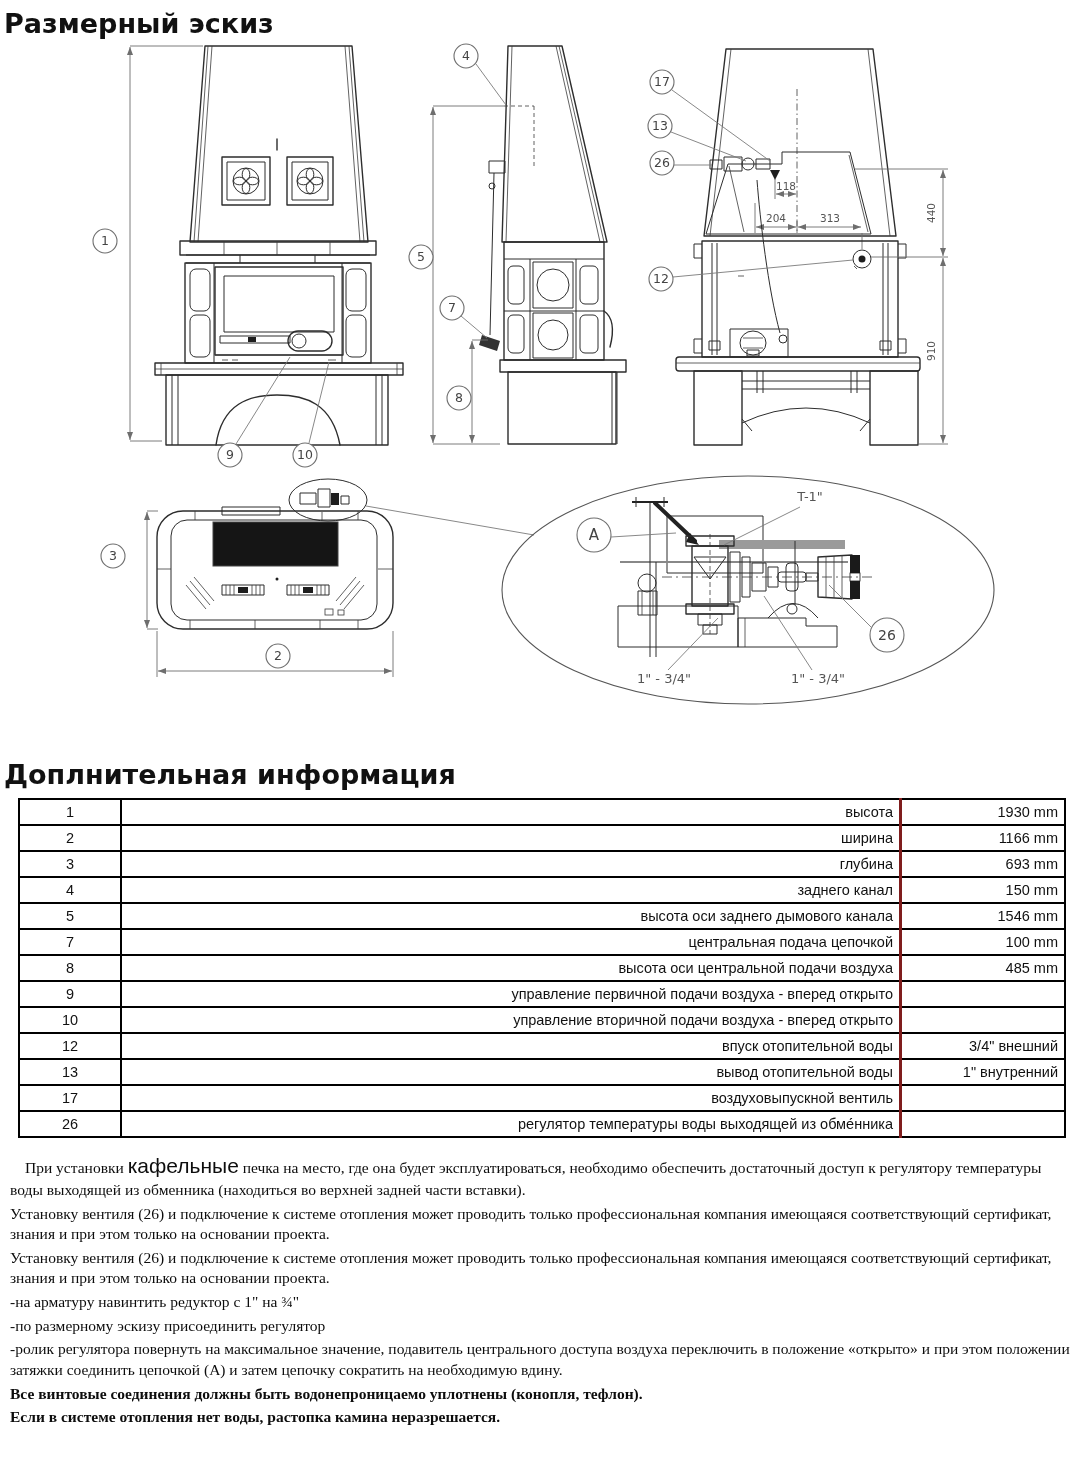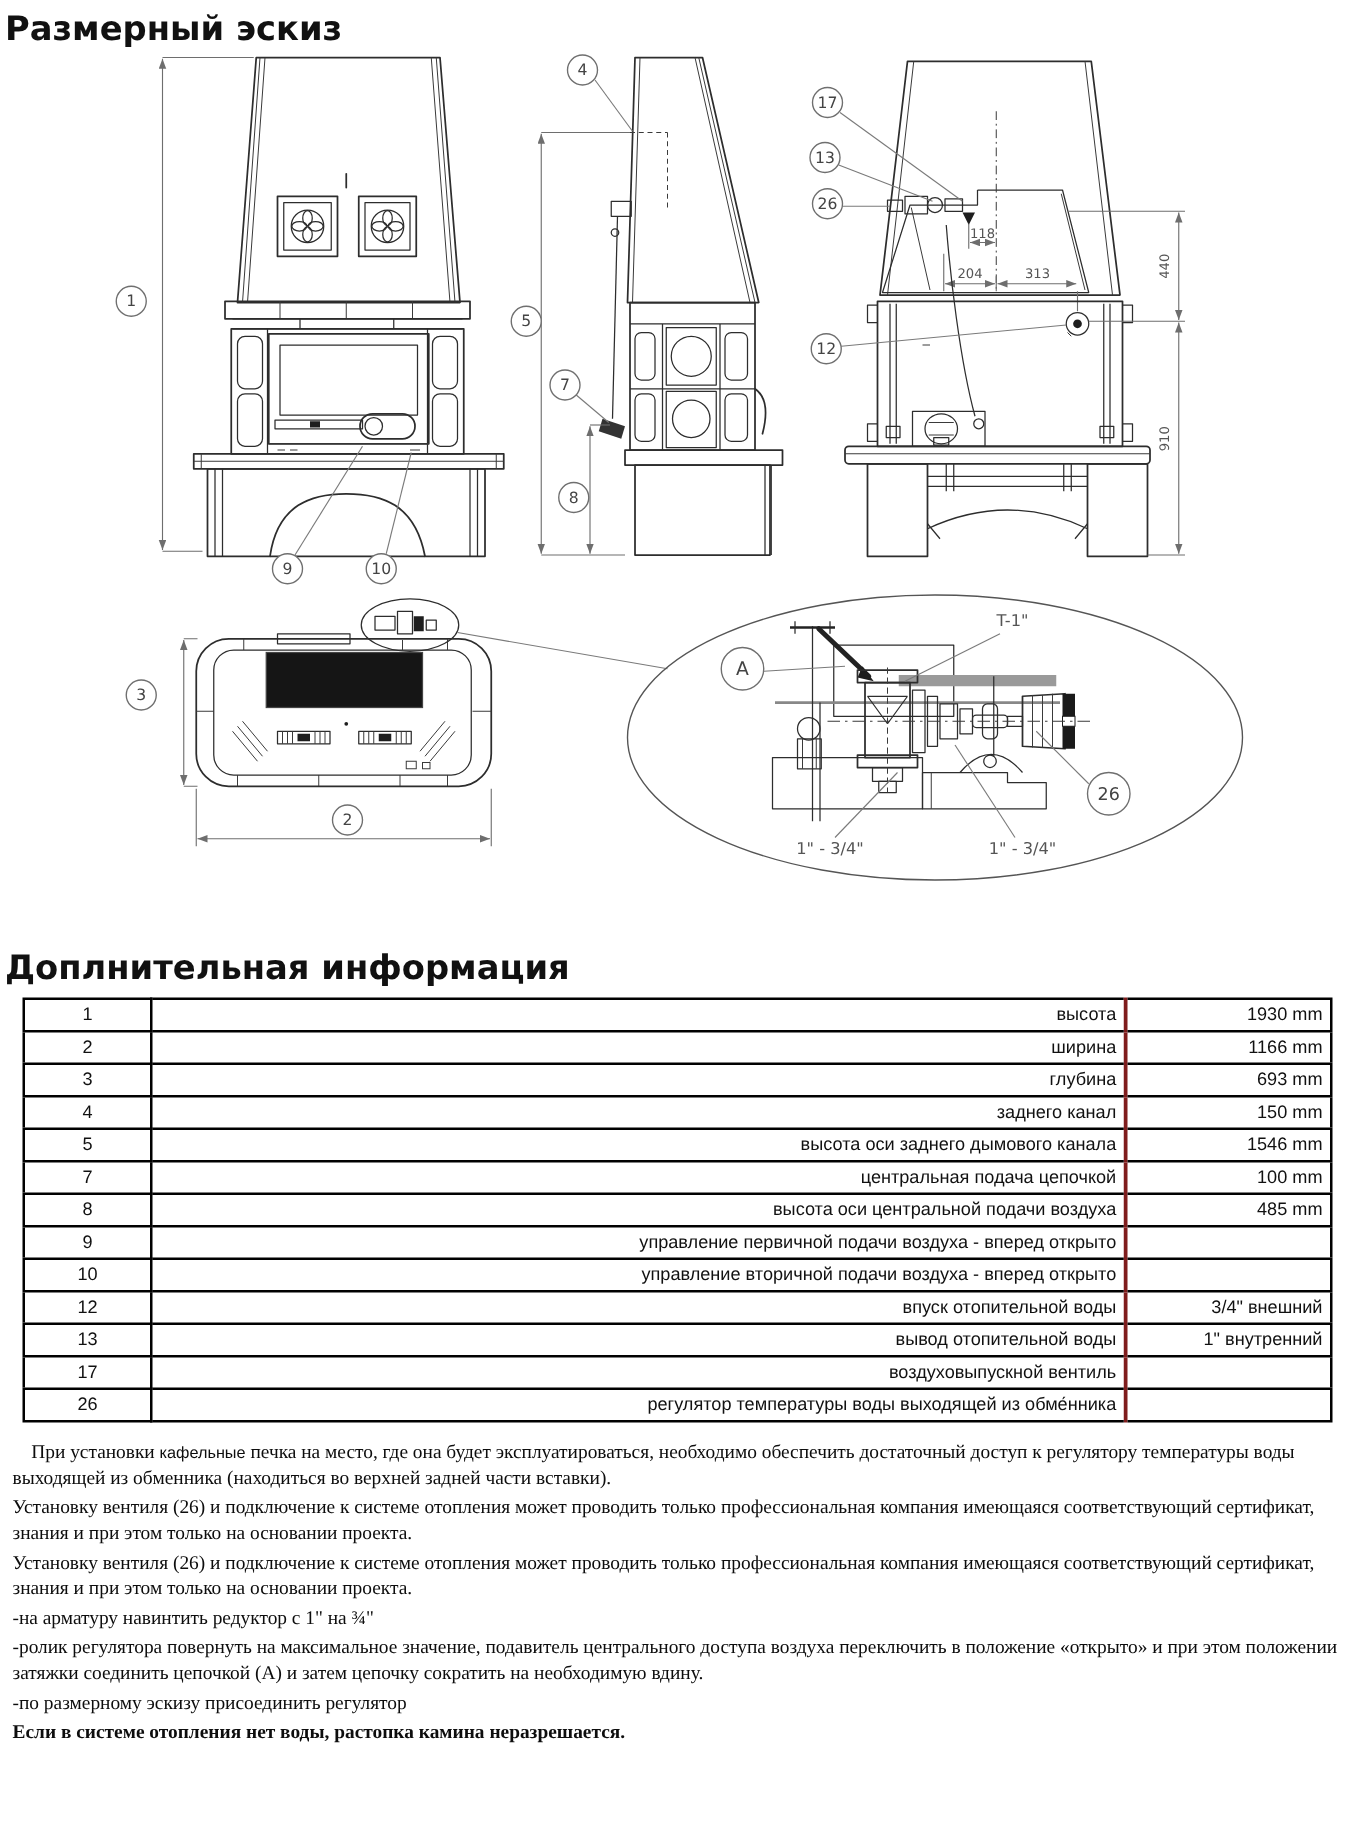--- a/index.html
+++ b/index.html
@@ -21,21 +21,21 @@
   .h2wrap{margin-top:50px;}
   table.info{border-collapse:collapse;width:1048px;margin:8px 0 0 18px;table-layout:fixed;border:2px solid #000;}
   table.info td{border-top:2px solid #000;border-bottom:2px solid #000;font-size:14.5px;height:24px;padding:0 6px;white-space:nowrap;overflow:hidden;}
   td.num{width:88px;text-align:center;border-right:2px solid #000;}
   td.desc{text-align:right;}
   td.val{width:150px;text-align:right;border-left:3px solid #7f1d1d;}
   
   .notes{margin:14px 12px 0 10px;font-family:"Liberation Serif",serif;font-size:15.5px;line-height:1.33;color:#0d0d0d;}
   .notes p{margin:3px 0;}
   .p1{text-indent:15px;}
-  .kaf{font-family:"Liberation Sans",sans-serif;font-size:13px;}
+  .kaf{font-family:"Liberation Sans",sans-serif;font-size:21px;}
   .b{font-weight:bold;}
 </style>
 </head>
 <body>
 
 <h1 class="h-main">Размерный эскиз</h1>
 
 <svg id="sketch" width="1084" height="670" viewBox="0 50 1084 670">
   <defs>
     <marker id="ar" markerWidth="10" markerHeight="10" refX="8" refY="3" orient="auto-start-reverse" markerUnits="userSpaceOnUse">
@@ -406,16 +406,17 @@
       <td class="val"></td>
     </tr>
   </tbody>
 </table>
 
 <div class="notes">
   <p class="p1"><span>При установки </span><span class="kaf">кафельные</span><span> печка на место, где она будет эксплуатироваться, необходимо обеспечить достаточный доступ к регулятору температуры воды выходящей из обменника (находиться во верхней задней части вставки).</span></p>
   <p>Установку вентиля (26) и подключение к системе отопления может проводить только профессиональная компания имеющаяся соответствующий сертификат, знания и при этом только на основании проекта.</p>
   <p>Установку вентиля (26) и подключение к системе отопления может проводить только профессиональная компания имеющаяся соответствующий сертификат, знания и при этом только на основании проекта.</p>
   <p>-на арматуру навинтить редуктор с 1" на ¾"</p>
+  <p>-по размерному эскизу присоединить регулятор</p>
   <p>-ролик регулятора повернуть на максимальное значение, подавитель центрального доступа воздуха переключить в положение «открыто» и при этом положении затяжки соединить цепочкой (А) и затем цепочку сократить на необходимую вдину.</p>
-  <p>-по размерному эскизу присоединить регулятор</p>
+  <p class="b">Все винтовые соединения должны быть водонепроницаемо уплотнены (конопля, тефлон).</p>
   <p class="b">Если в системе отопления нет воды, растопка камина неразрешается.</p>
 </div>
 
 </body></html>

